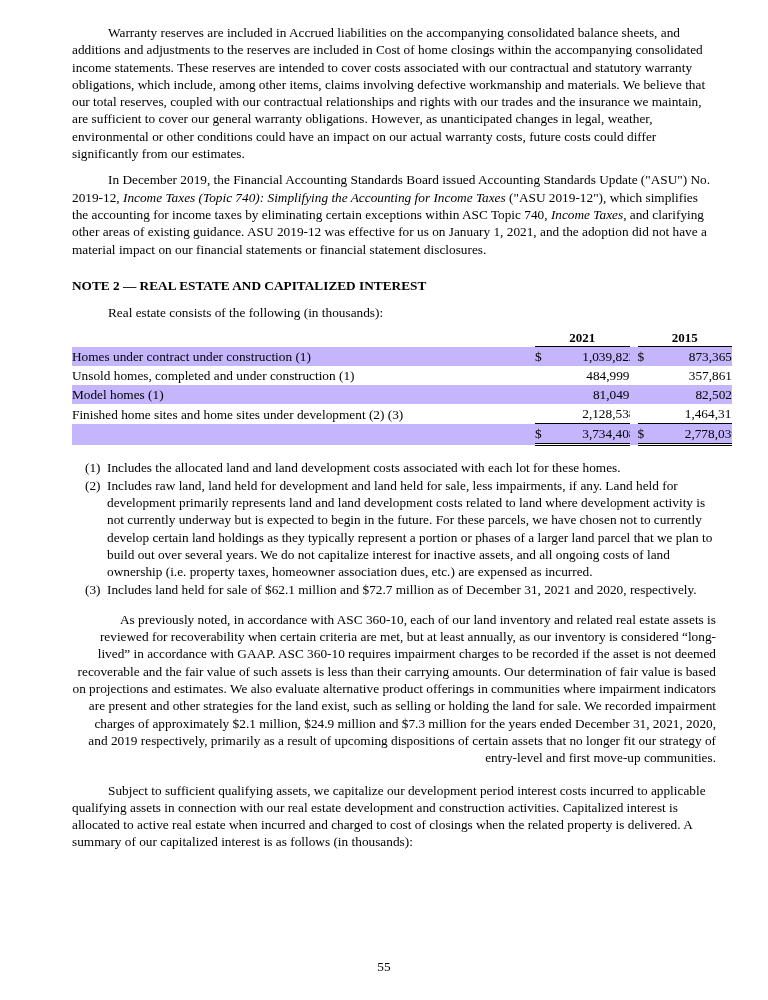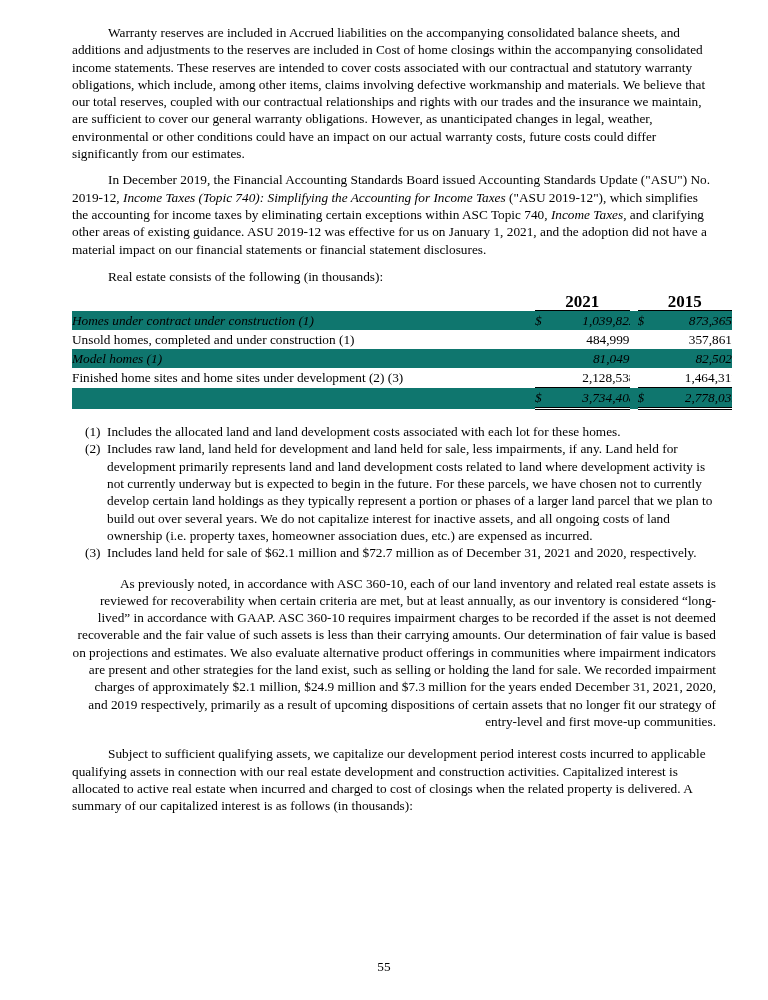--- a/index.html
+++ b/index.html
@@ -43,25 +43,25 @@
   td.col-val{width:79px;text-align:right;padding-right:2px;}
   td.col-val2{width:78px;text-align:right;padding-right:2px;}
   td.col-gap{width:8px;}
   tr.hdr-group td{height:16px;}
   .group-head{
     text-align:center;font-weight:bold;font-size:11px;
     border-bottom:1.5px solid #000;
   }
   tr.hdr-years td{height:18px;}
   .year-head{
-    text-align:center;font-weight:bold;font-size:17px;
+    text-align:center;font-weight:bold;font-size:13px;
     border-bottom:1px solid #000;
   }
   tr.data td{height:19px;}
-  tr.shaded td{background:#0f766e;font-style:italic;}
+  tr.shaded td{background:#c4b5fd;}
   tr.pre-total td.rule{border-bottom:1px solid #000;}
   tr.total td.dbl{border-bottom:3px double #000;}
 
   
   .footnotes{margin-top:13px;}
   .fn-row{display:flex;align-items:flex-start;}
   .fn-marker{flex:0 0 35px;padding-left:13px;box-sizing:border-box;}
   .fn-text{flex:1;}
 
   .para-asc{margin-top:13px;text-indent:36px;text-align:right;}
@@ -77,20 +77,21 @@
 </head>
 <body>
 
 <div class="page">
 
   <p class="indent">Warranty reserves are included in Accrued liabilities on the accompanying consolidated balance sheets, and additions and adjustments to the reserves are included in Cost of home closings within the accompanying consolidated income statements. These reserves are intended to cover costs associated with our contractual and statutory warranty obligations, which include, among other items, claims involving defective workmanship and materials. We believe that our total reserves, coupled with our contractual relationships and rights with our trades and the insurance we maintain, are sufficient to cover our general warranty obligations. However, as unanticipated changes in legal, weather, environmental or other conditions could have an impact on our actual warranty costs, future costs could differ significantly from our estimates.</p>
 
 
   <p class="para-asu indent"><span>In December 2019, the Financial Accounting Standards Board issued Accounting Standards Update ("ASU")  No. 2019-12, </span><span class="it">Income Taxes (Topic 740): Simplifying the Accounting for Income Taxes </span><span>("ASU 2019-12"), which simplifies the accounting for income taxes by eliminating certain exceptions within ASC Topic 740, </span><span class="it">Income Taxes</span><span>, and clarifying other areas of existing guidance.  ASU 2019-12 was effective for us on January 1, 2021, and the adoption did not have a material impact on our financial statements or financial statement disclosures.</span></p>
 
+  <p class="note-heading">NOTE 2 — REAL ESTATE AND CAPITALIZED INTEREST</p>
 
   <p class="intro-line">Real estate consists of the following (in thousands):</p>
 
   <table class="fin">
     <tbody>
     <tr class="hdr-years">
       <td class="col-label"></td>
       <td class="year-head" colspan="2">2021</td>
       <td class="col-gap"></td>
       <td class="year-head" colspan="2">2015</td>

